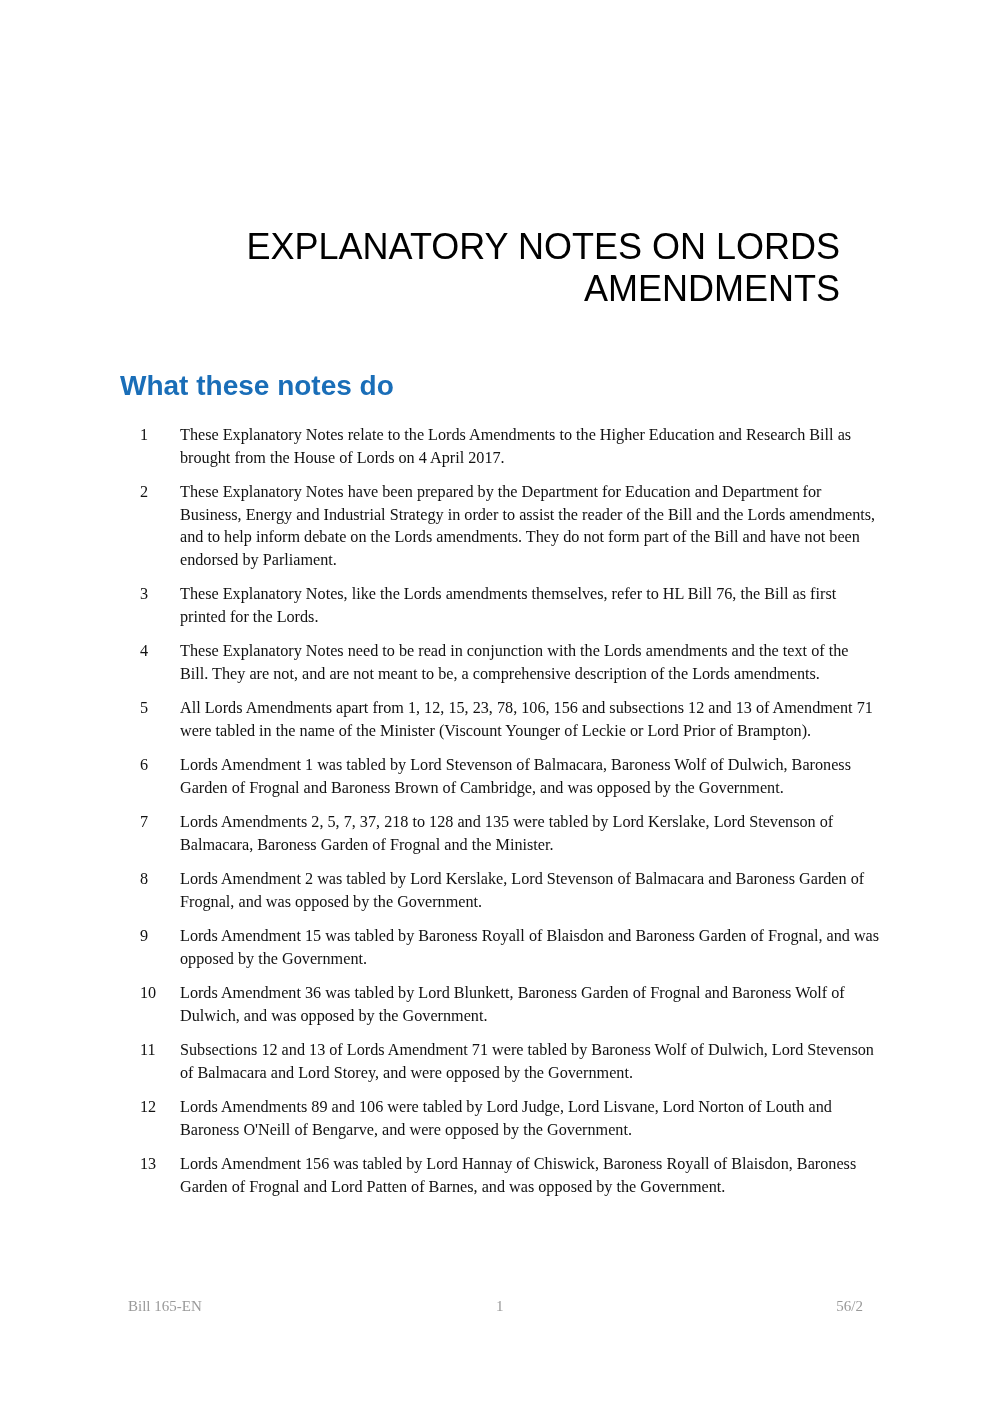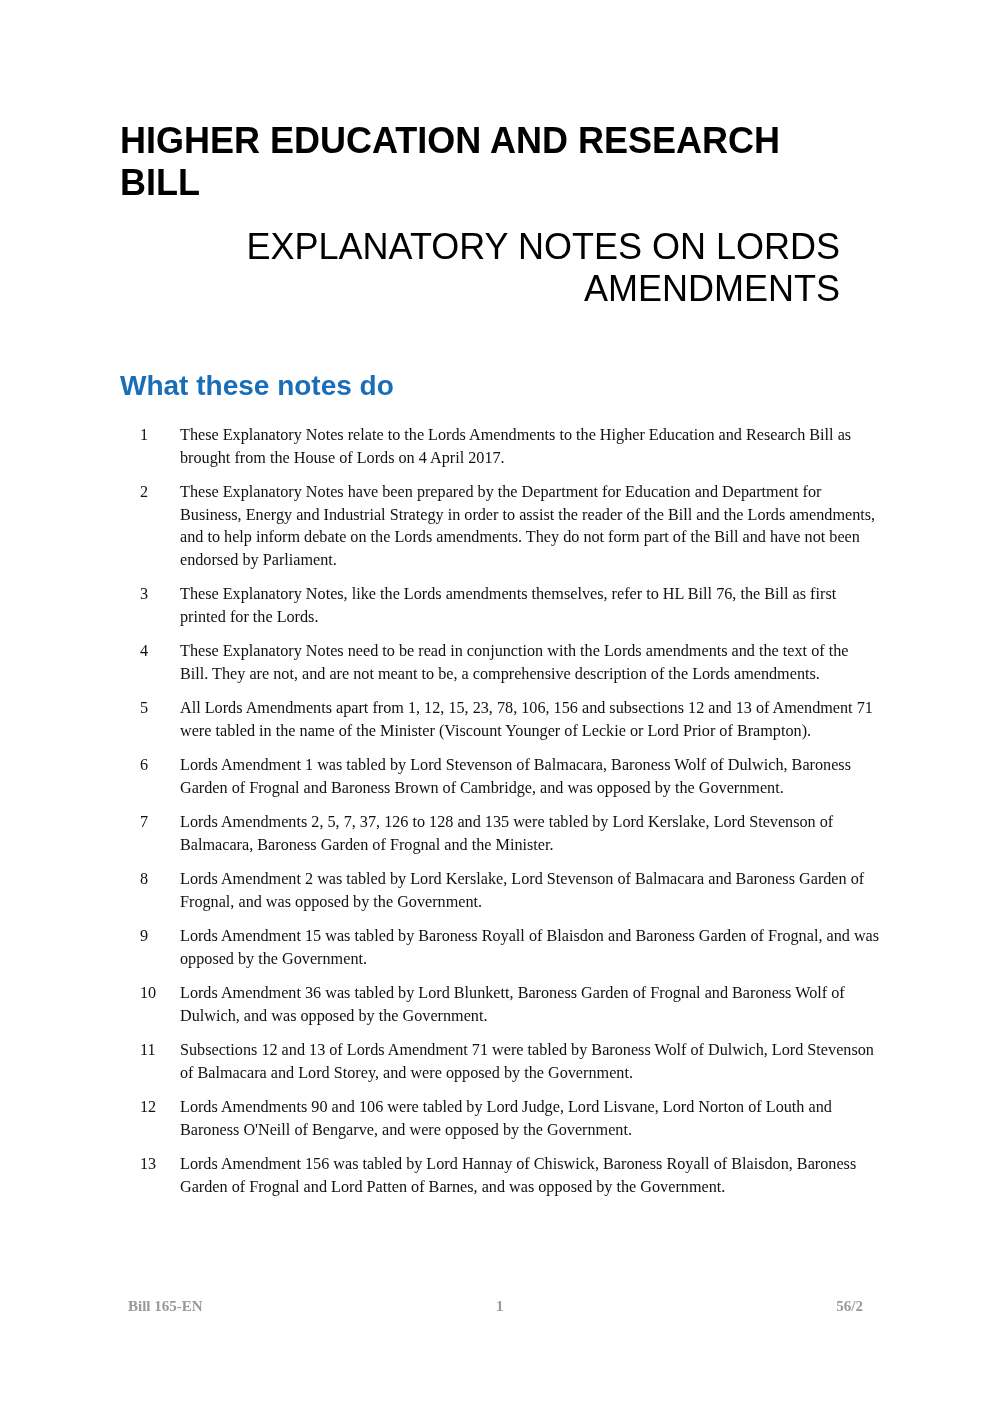--- a/index.html
+++ b/index.html
@@ -22,31 +22,30 @@
   }
   .paras { position: absolute; left: 140px; top: 424px; width: 740px; }
   .para {
     display: flex; margin-bottom: 12px;
     font-family: "Liberation Serif", serif; font-size: 16.2px; line-height: 22.5px; color: #111;
   }
   .para-num { width: 40px; flex: 0 0 40px; padding-left: 0; }
   .para-text { flex: 1 1 auto; width: 700px; }
   .footer {
     position: absolute; left: 128px; top: 1298px; width: 735px; height: 22px;
-    font-family: "Liberation Serif", serif; font-size: 15px; color: #999; font-weight: bold;
+    font-family: "Liberation Serif", serif; font-size: 15px; color: #999;
   }
   .footer .left { position: absolute; left: 0; top: 0; }
   .footer .center { position: absolute; left: 368px; top: 0; }
   .footer .right { position: absolute; right: 0; top: 0; }
 </style>
 </head>
 <body>
 
 <div class="page">
-  <h1 class="title">HIGHER EDUCATION AND RESEARCH BILL</h1>
   <h2 class="subtitle">EXPLANATORY NOTES ON LORDS AMENDMENTS</h2>
   <h3 class="section-heading">What these notes do</h3>
 
   <div class="paras">
     <div class="para">
         <div class="para-num">1</div>
         <div class="para-text">These Explanatory Notes relate to the Lords Amendments to the Higher Education and Research Bill as brought from the House of Lords on 4 April 2017.</div>
       </div>
     <div class="para">
         <div class="para-num">2</div>
@@ -63,41 +62,41 @@
     <div class="para">
         <div class="para-num">5</div>
         <div class="para-text">All Lords Amendments apart from 1, 12, 15, 23, 78, 106, 156 and subsections 12 and 13 of Amendment 71 were tabled in the name of the Minister (Viscount Younger of Leckie or Lord Prior of Brampton).</div>
       </div>
     <div class="para">
         <div class="para-num">6</div>
         <div class="para-text">Lords Amendment 1 was tabled by Lord Stevenson of Balmacara, Baroness Wolf of Dulwich, Baroness Garden of Frognal and Baroness Brown of Cambridge, and was opposed by the Government.</div>
       </div>
     <div class="para">
         <div class="para-num">7</div>
-        <div class="para-text">Lords Amendments 2, 5, 7, 37, 126 to 128 and 135 were tabled by Lord Kerslake, Lord Stevenson of Balmacara, Baroness Garden of Frognal and the Minister.</div>
+        <div class="para-text">Lords Amendments 2, 5, 7, 37, 218 to 128 and 135 were tabled by Lord Kerslake, Lord Stevenson of Balmacara, Baroness Garden of Frognal and the Minister.</div>
       </div>
     <div class="para">
         <div class="para-num">8</div>
         <div class="para-text">Lords Amendment 2 was tabled by Lord Kerslake, Lord Stevenson of Balmacara and Baroness Garden of Frognal, and was opposed by the Government.</div>
       </div>
     <div class="para">
         <div class="para-num">9</div>
         <div class="para-text">Lords Amendment 15 was tabled by Baroness Royall of Blaisdon and Baroness Garden of Frognal, and was opposed by the Government.</div>
       </div>
     <div class="para">
         <div class="para-num">10</div>
         <div class="para-text">Lords Amendment 36 was tabled by Lord Blunkett, Baroness Garden of Frognal and Baroness Wolf of Dulwich, and was opposed by the Government.</div>
       </div>
     <div class="para">
         <div class="para-num">11</div>
         <div class="para-text">Subsections 12 and 13 of Lords Amendment 71 were tabled by Baroness Wolf of Dulwich, Lord Stevenson of Balmacara and Lord Storey, and were opposed by the Government.</div>
       </div>
     <div class="para">
         <div class="para-num">12</div>
-        <div class="para-text">Lords Amendments 90 and 106 were tabled by Lord Judge, Lord Lisvane, Lord Norton of Louth and Baroness O'Neill of Bengarve, and were opposed by the Government.</div>
+        <div class="para-text">Lords Amendments 89 and 106 were tabled by Lord Judge, Lord Lisvane, Lord Norton of Louth and Baroness O'Neill of Bengarve, and were opposed by the Government.</div>
       </div>
     <div class="para">
         <div class="para-num">13</div>
         <div class="para-text">Lords Amendment 156 was tabled by Lord Hannay of Chiswick, Baroness Royall of Blaisdon, Baroness Garden of Frognal and Lord Patten of Barnes, and was opposed by the Government.</div>
       </div>
   </div>
 
   <div class="footer">
     <span class="left">Bill 165-EN</span>
     <span class="center">1</span>

